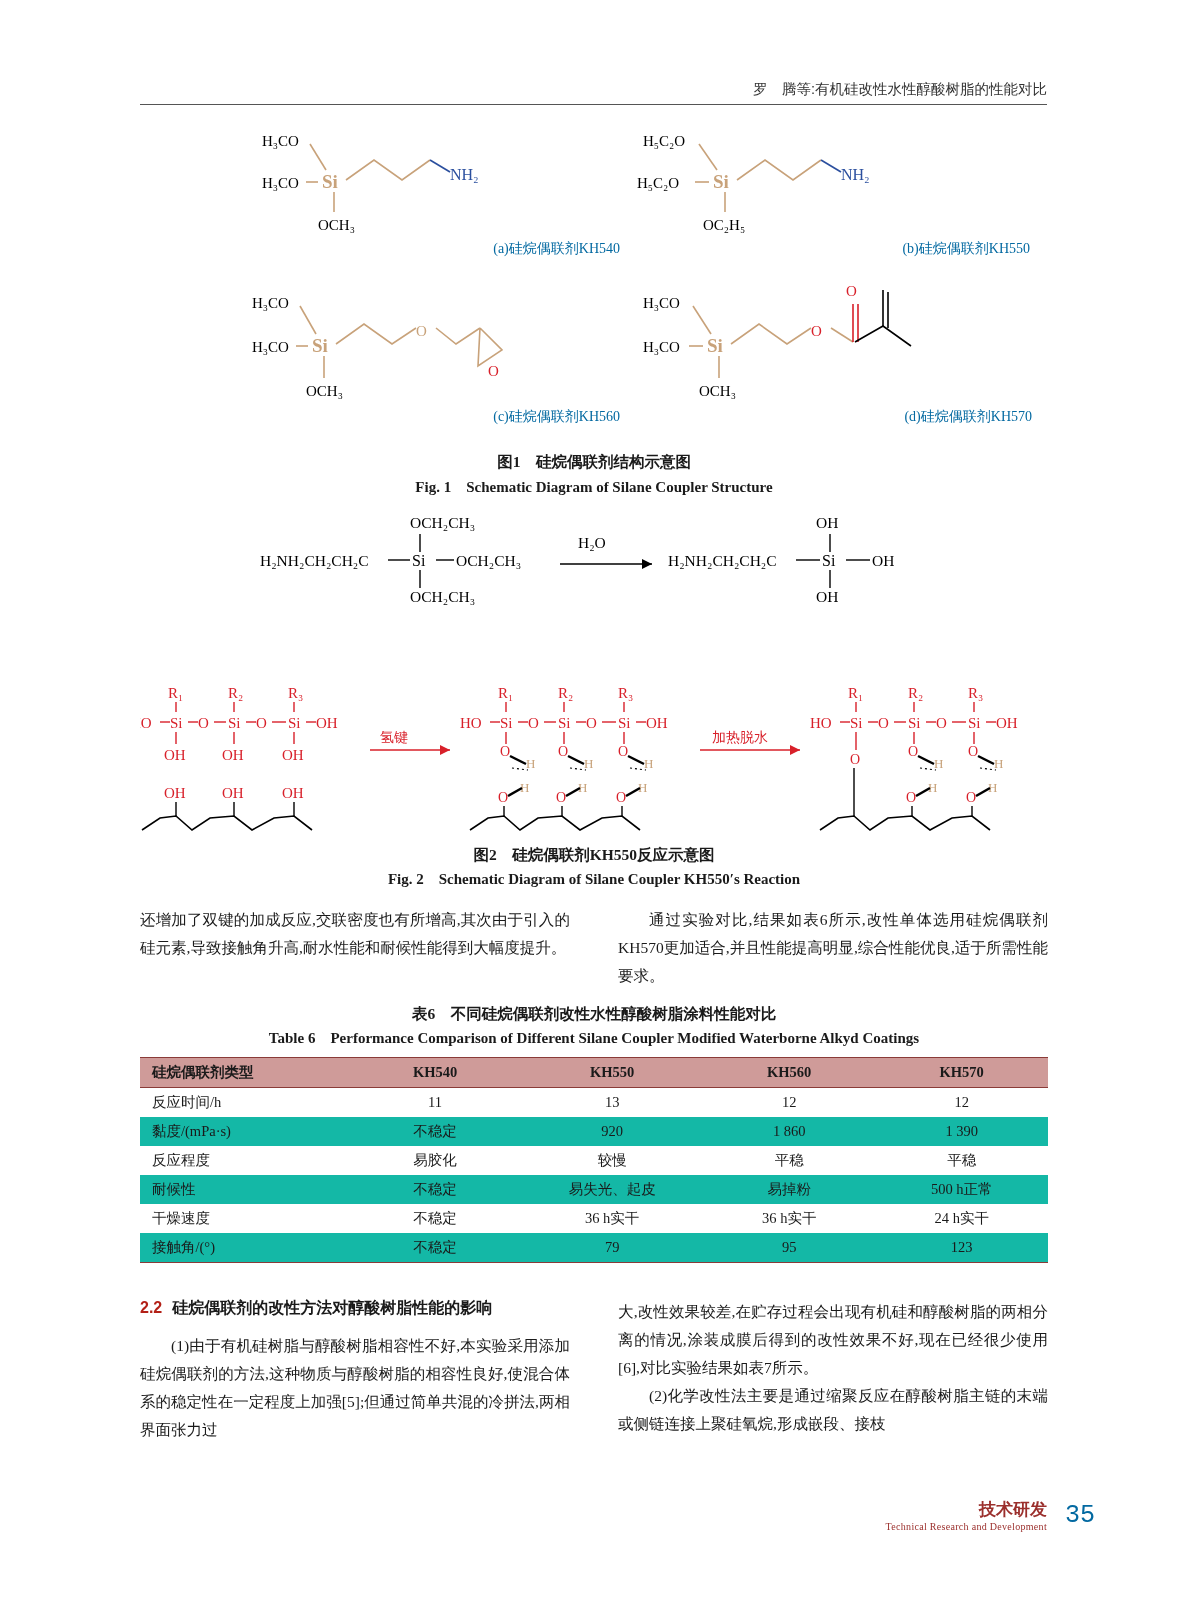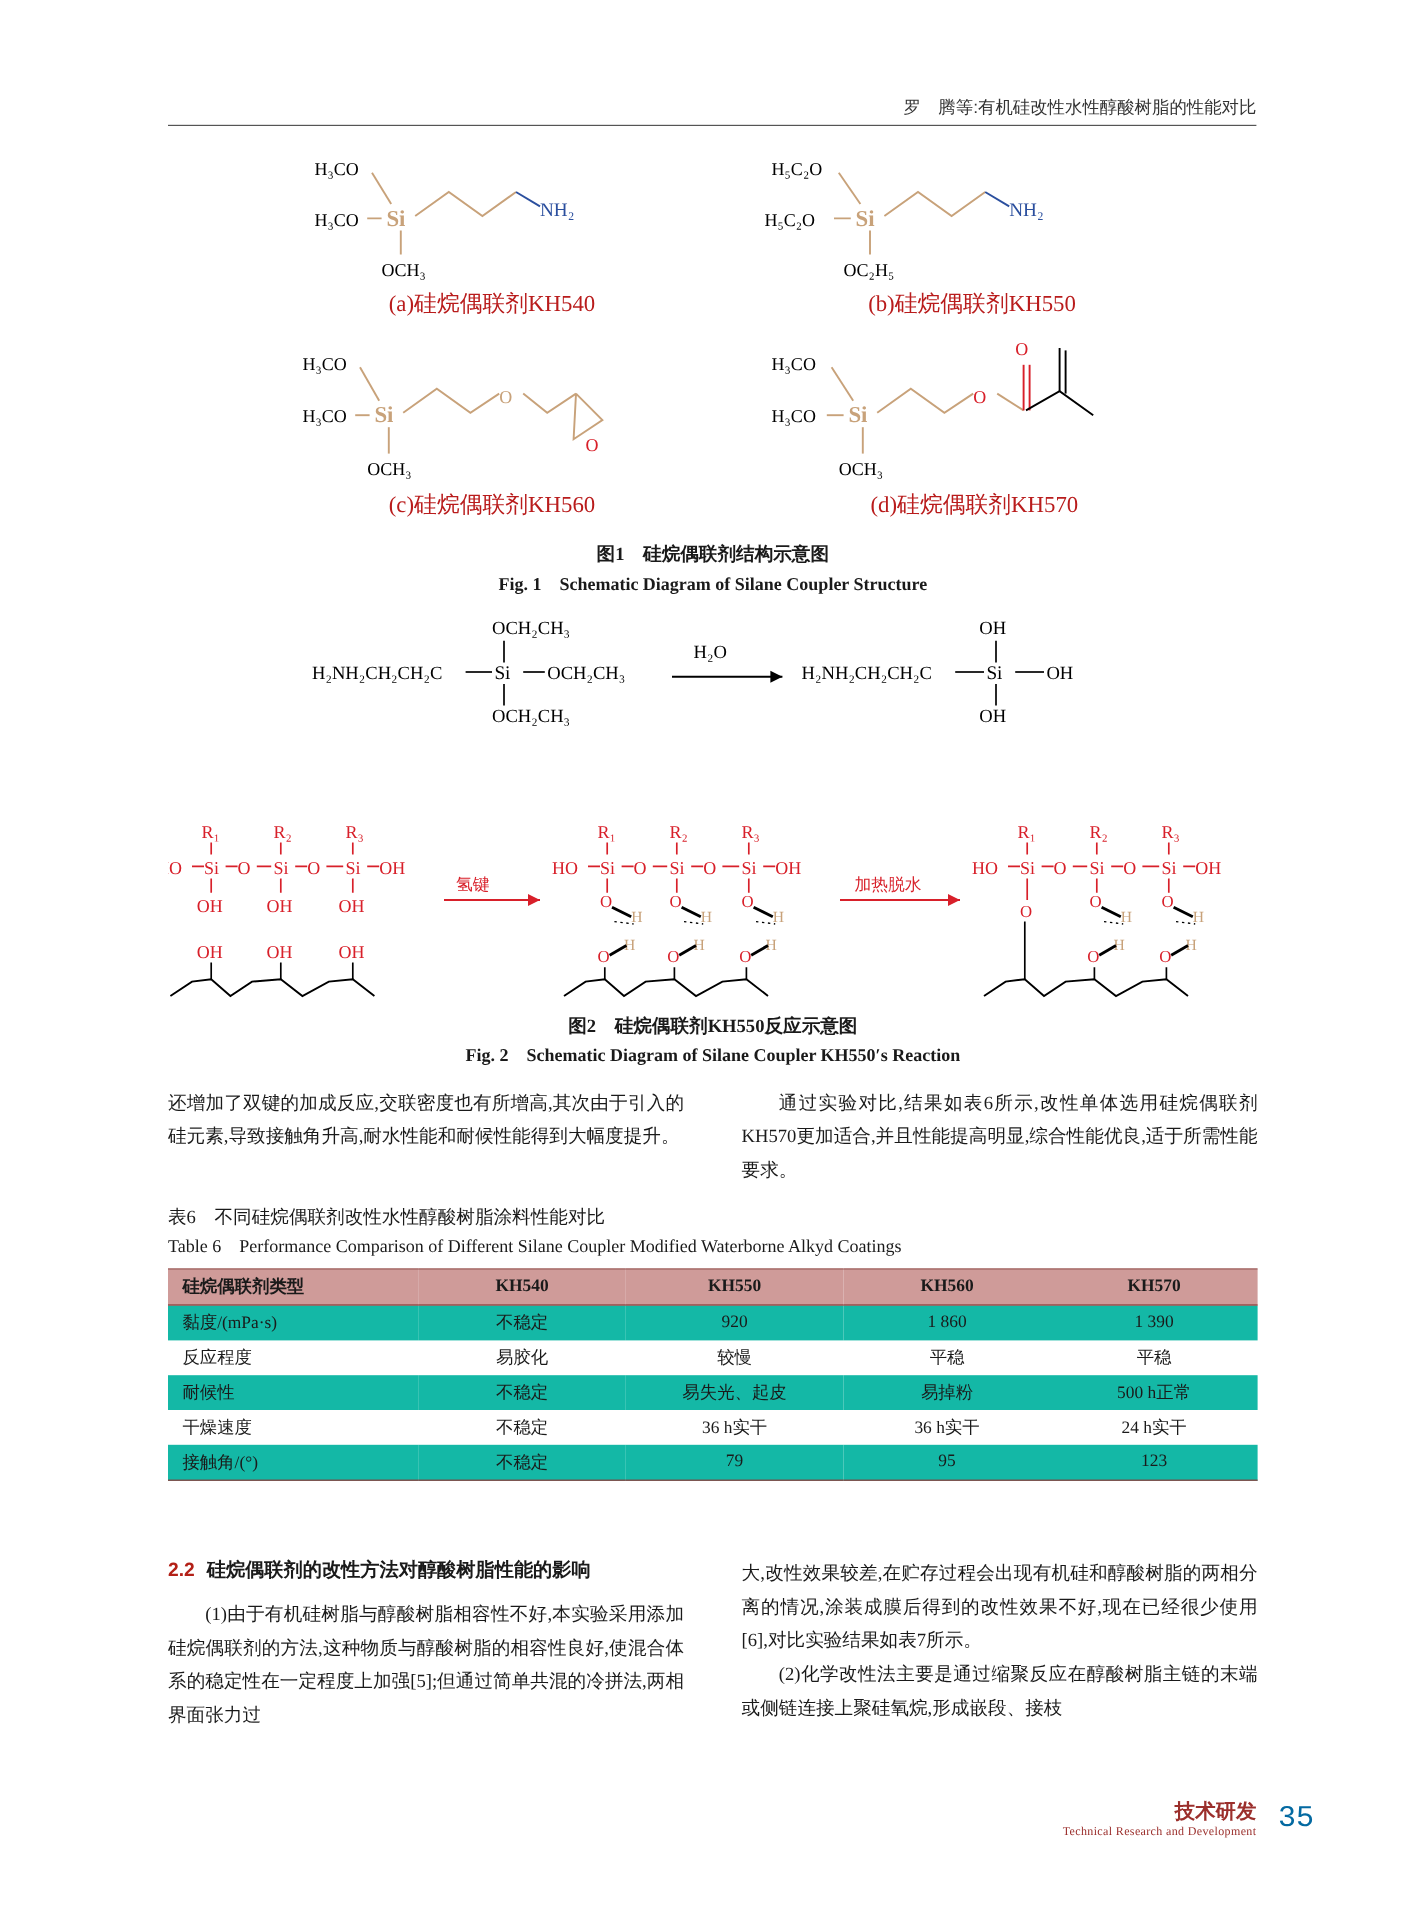--- a/index.html
+++ b/index.html
@@ -20,39 +20,39 @@
     font-family:"Liberation Sans", sans-serif;
   }
   .runhead-rule {
     position:absolute; top:104px; left:140px; right:140px;
     border-bottom:1px solid #555;
   }
 
   
   .fig1 { position:absolute; top:118px; left:140px; width:908px; height:330px; }
   .figcap-red {
-    color:#b91c1c; font-size:19px; text-align:center;
+    color:#0369a1; font-size:14px; text-align:right;
     font-family:"Liberation Serif", serif;
   }
 
   .figtitle {
     text-align:center; font-weight:bold; font-size:15.5px;
   }
   .figtitle.en { font-size:15px; }
 
   
   .fig2 { position:absolute; top:510px; left:140px; width:908px; height:330px; }
 
   
   .col { position:absolute; font-size:15.5px; line-height:28px; text-align:justify; }
   .col p { margin:0; }
   .indent { text-indent:2em; }
 
   
-  .tbl-title { font-weight:normal; font-size:15.5px; }
+  .tbl-title { text-align:center; font-weight:bold; font-size:15.5px; }
   .tbl-title.en { font-size:15px; }
   table.perf {
     position:absolute; left:140px; top:1057px; width:908px;
     border-collapse:collapse; font-size:14.5px;
     font-family:"Liberation Serif", serif;
   }
   table.perf th, table.perf td {
     padding:5px 4px; text-align:center; border:none;
   }
   table.perf th:first-child, table.perf td:first-child { text-align:left; padding-left:12px; }
@@ -351,20 +351,27 @@
     <thead>
       <tr>
         <th>硅烷偶联剂类型</th>
         <th>KH540</th>
         <th>KH550</th>
         <th>KH560</th>
         <th>KH570</th>
       </tr>
     </thead>
     <tbody>
+      <tr>
+        <td>反应时间/h</td>
+        <td>11</td>
+        <td>13</td>
+        <td>12</td>
+        <td>12</td>
+      </tr>
       <tr class="alt">
         <td>黏度/(mPa·s)</td>
         <td>不稳定</td>
         <td>920</td>
         <td>1 860</td>
         <td>1 390</td>
       </tr>
       <tr>
         <td>反应程度</td>
         <td>易胶化</td>

